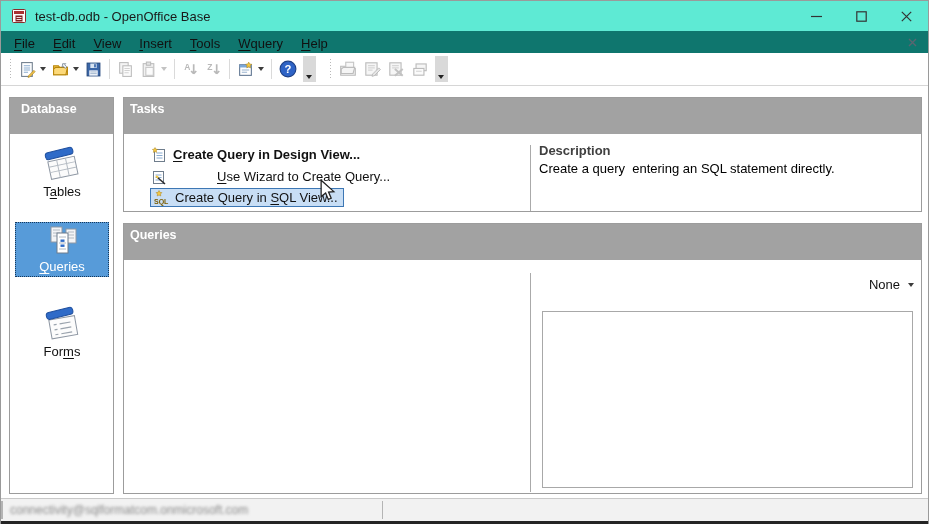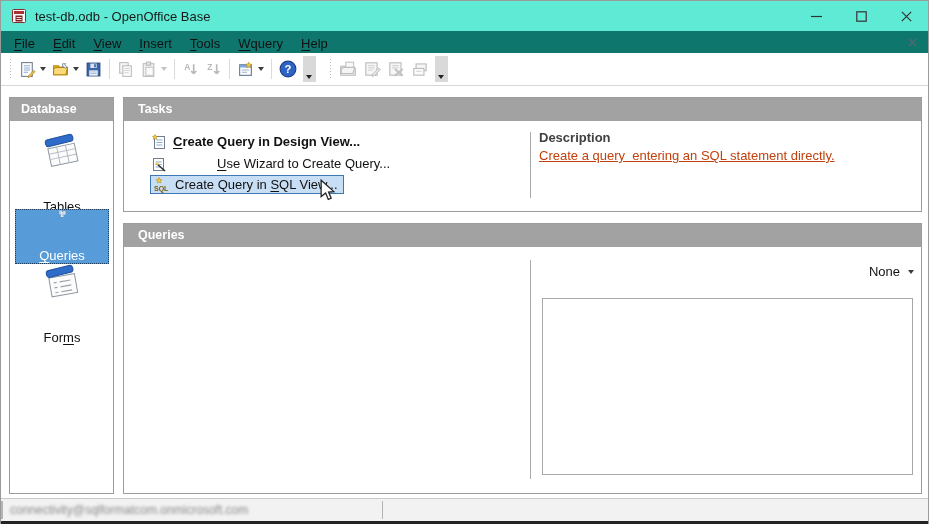--- a/index.html
+++ b/index.html
@@ -28,45 +28,45 @@
   .tb-btn { height:24px; display:flex; align-items:center; padding:0 2px; margin:0 1px; }
   .tb-btn svg { display:block; }
   .dd { width:0; height:0; border-left:3.5px solid transparent; border-right:3.5px solid transparent; border-top:4px solid #3c3c3c; margin-left:4px; }
   .dd.dis { border-top-color:#c3c3c3; }
   .tb-sep { width:1px; height:20px; background:#dadada; margin:0 4px; }
   .tb-overflow { width:13px; height:26px; background:#d9d9d9; margin-left:3px; position:relative; }
   .tb-overflow .dd { position:absolute; bottom:3px; left:3px; margin:0; border-top-color:#222; }
 
   
   .panel { position:absolute; background:#fff; border:1px solid #9c9c9c; }
-  .panel-header { height:23px; background:#a2a2a2; color:#fff; font-weight:bold; font-size:12.5px; line-height:23px; }
+  .panel-header { height:36px; background:#a2a2a2; color:#fff; font-weight:bold; font-size:12.5px; line-height:23px; }
   #sidebar-panel { left:8px; top:96px; width:105px; height:397px; }
   #sidebar-panel .panel-header { padding-left:11px; }
   #tasks-panel { left:122px; top:96px; width:799px; height:115px; }
   #queries-panel { left:122px; top:222px; width:799px; height:271px; }
-  #tasks-panel .panel-header, #queries-panel .panel-header { padding-left:14px; }
+  #tasks-panel .panel-header, #queries-panel .panel-header { padding-left:6px; }
   .panel-content { position:relative; width:100%; }
 
   
-  .side-item { position:absolute; left:5px; width:94px; display:flex; flex-direction:column; align-items:center;gap:28px; }
+  .side-item { position:absolute; left:5px; width:94px; display:flex; flex-direction:column; align-items:center; }
   .side-item .lbl { font-size:13px; color:#111; margin-top:2px; }
   .side-item.selected { background:#579bd9; border:1px dotted #16395c; }
   .side-item.selected .lbl { color:#fff; }
   #item-tables { top:12px; } #item-queries { top:88px; height:55px; justify-content:center; }
-  #item-forms { top:143px; } #item-reports { top:224px; }
+  #item-forms { top:172px; } #item-reports { top:224px; }
 
   
   .task-row { position:absolute; left:27px; display:flex; align-items:center; height:19px; }
   .task-row .tlabel { font-size:13px; color:#111; margin-left:6px; white-space:pre; }
   #task-1 { top:11px;font-weight:bold; } #task-2 { top:33px;gap:44px; }
   #task-3 { top:54px; left:26px; background:#c8def5; border:1px solid #3d77b4; padding:0 5px 0 2px; }
   #tasks-divider { position:absolute; left:406px; top:11px; width:1px; height:66px; background:#aaa; }
   #description { position:absolute; left:415px; top:9px; }
   #description .d-title { font-size:13px; font-weight:bold; color:#404040; }
-  #description .d-text { font-size:13px; color:#c2410c; margin-top:3px; white-space:pre;text-decoration:underline; }
+  #description .d-text { font-size:13px; color:#000000; margin-top:3px; white-space:pre; }
 
   
   #queries-divider { position:absolute; left:406px; top:13px; width:1px; height:219px; background:#aaa; }
   #preview-dropdown { position:absolute; right:7px; top:17px; display:flex; align-items:center;justify-content:center; }
   #preview-dropdown .pd-label { font-size:13px; color:#111; }
   #preview-dropdown .dd { margin-left:8px; }
   #preview-box { position:absolute; left:418px; top:51px; width:371px; height:177px; border:1px solid #a8a8a8; background:#fff; }
 
   
   #statusbar { position:absolute; left:0; top:497px; width:100%; height:23px; background:#f2f2f2; border-top:1px solid #c9c9c9; display:flex; align-items:stretch; font-size:12px; color:#111; }

